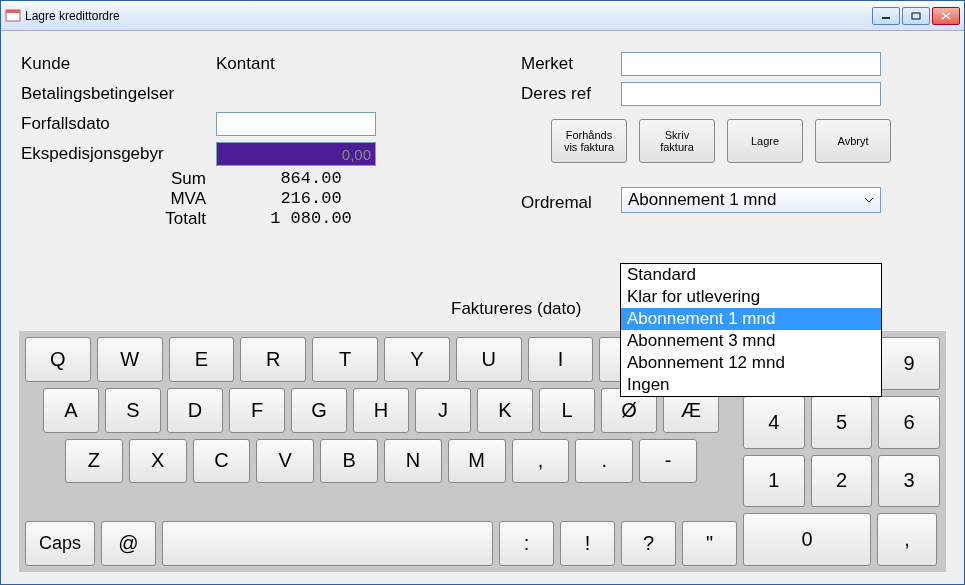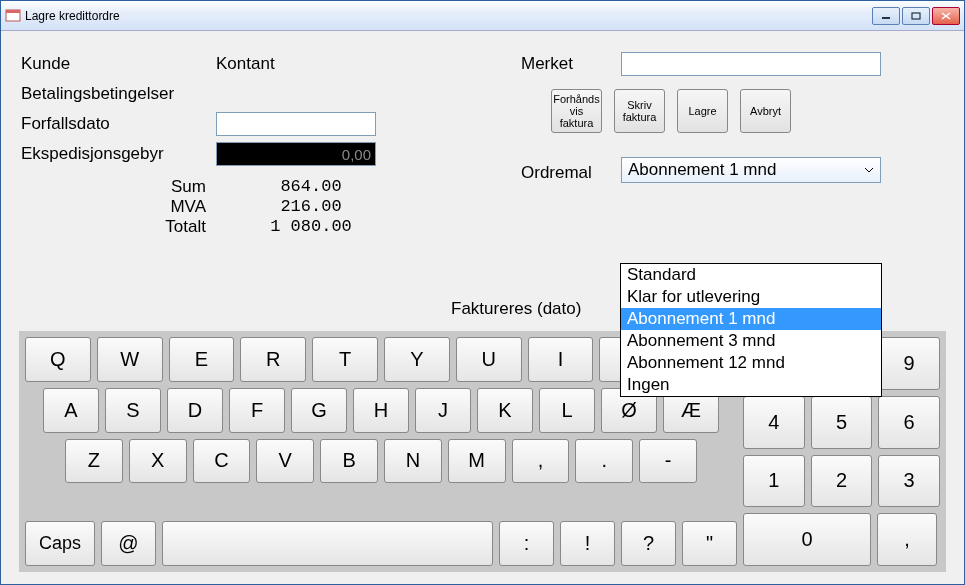--- a/index.html
+++ b/index.html
@@ -12,27 +12,27 @@
   .winbtn { width: 28px; height: 18px; border: 1px solid #5a7fb3; border-radius: 2px; background: linear-gradient(#e8f1fc,#c6dbf4); display: flex; align-items: center; justify-content: center; font-size: 10px; color: #234; }
   .winbtn.close { background: linear-gradient(#f7b5a8,#e5614b); border-color: #a03; color: #fff; }
   .content { flex: 1; padding: 18px 33px 12px 18px; position: relative; font-size: 17px; color: #000; }
   .row { display: flex; align-items: center; height: 30px; }
   .leftcol { position: absolute; left: 20px; top: 18px; width: 470px; }
   .rightcol { position: absolute; left: 520px; top: 18px; width: 430px; }
   .lbl { flex: 0 0 195px; }
   .val { }
   .textinput { width: 160px; height: 24px; border: 1px solid #7f9db9; background: #fff; font-size: 15px; padding: 0 4px; }
   .textinput.wide { width: 260px; }
-  .textinput.ro { background: #000000; color: #888; text-align: right; }
-  .sumblock { margin-top: 8px; }
+  .textinput.ro { background: #4c1d95; color: #888; text-align: right; }
+  .sumblock { }
   .sumrow { display: flex; }
   .sumrow .l1 { width: 195px; text-align: right; padding-right: 10px; }
   .sumrow .l2 { width: 190px; text-align: center; font-family: Liberation Mono, monospace; }
   .btnrow { display: flex; gap: 12px; margin-top: 10px; margin-left: 30px; }
-  .btn { width: 51px; height: 44px; border: 1px solid #888; border-radius: 3px; background: linear-gradient(#f6f6f6,#e2e2e2); font-size: 11px; display: flex; align-items: center; justify-content: center; text-align: center; line-height: 12px; white-space: pre-line; cursor: default; }
+  .btn { width: 76px; height: 44px; border: 1px solid #888; border-radius: 3px; background: linear-gradient(#f6f6f6,#e2e2e2); font-size: 11px; display: flex; align-items: center; justify-content: center; text-align: center; line-height: 12px; white-space: pre-line; cursor: default; }
   .ordrow { display: flex; align-items: flex-end; margin-top: 24px; }
   .ordrow .lb { width: 100px; }
   .combo { position: relative; width: 260px; height: 26px; border: 1px solid #7f9db9; background: linear-gradient(#fff,#e8f0fb); display: flex; align-items: center; padding: 0 6px; font-size: 17px; }
   .combo .arrow { margin-left: auto; width: 10px; height: 10px; }
   .dropdown { position: absolute; left: 619px; top: 232px; width: 262px; border: 1px solid #000; background: #fff; font-size: 17px; z-index: 10; }
   .dropdown .opt { padding: 0 6px; height: 22px; line-height: 22px; }
   .dropdown .opt.sel { background: #3399ff; color: #fff; }
   .faklabel { position: absolute; left: 450px; top: 268px; font-size: 17px; }
   .keyboard { position: absolute; left: 18px; right: 18px; bottom: 12px; top: 300px; background: #c8c8c8; padding: 6px; display: flex; gap: 6px; }
   .kbmain { flex: 1; display: flex; flex-direction: column; gap: 6px; }
@@ -115,20 +115,24 @@
             <span class="l2">1 080.00</span>
           </div>
       </div>
     </div>
 
     <div class="rightcol">
       <div class="row">
         <span class="lbl" style="flex:0 0 100px">Merket</span>
         <input class="textinput wide" value="" style="">
       </div>
+      <div class="row">
+        <span class="lbl" style="flex:0 0 100px">Deres ref</span>
+        <input class="textinput wide" value="" style="">
+      </div>
       <div class="btnrow">
         <div class="btn">Forhånds
 vis faktura</div>
         <div class="btn">Skriv
 faktura</div>
         <div class="btn">Lagre</div>
         <div class="btn">Avbryt</div>
       </div>
       <div class="ordrow">
         <span class="lb">Ordremal</span>

